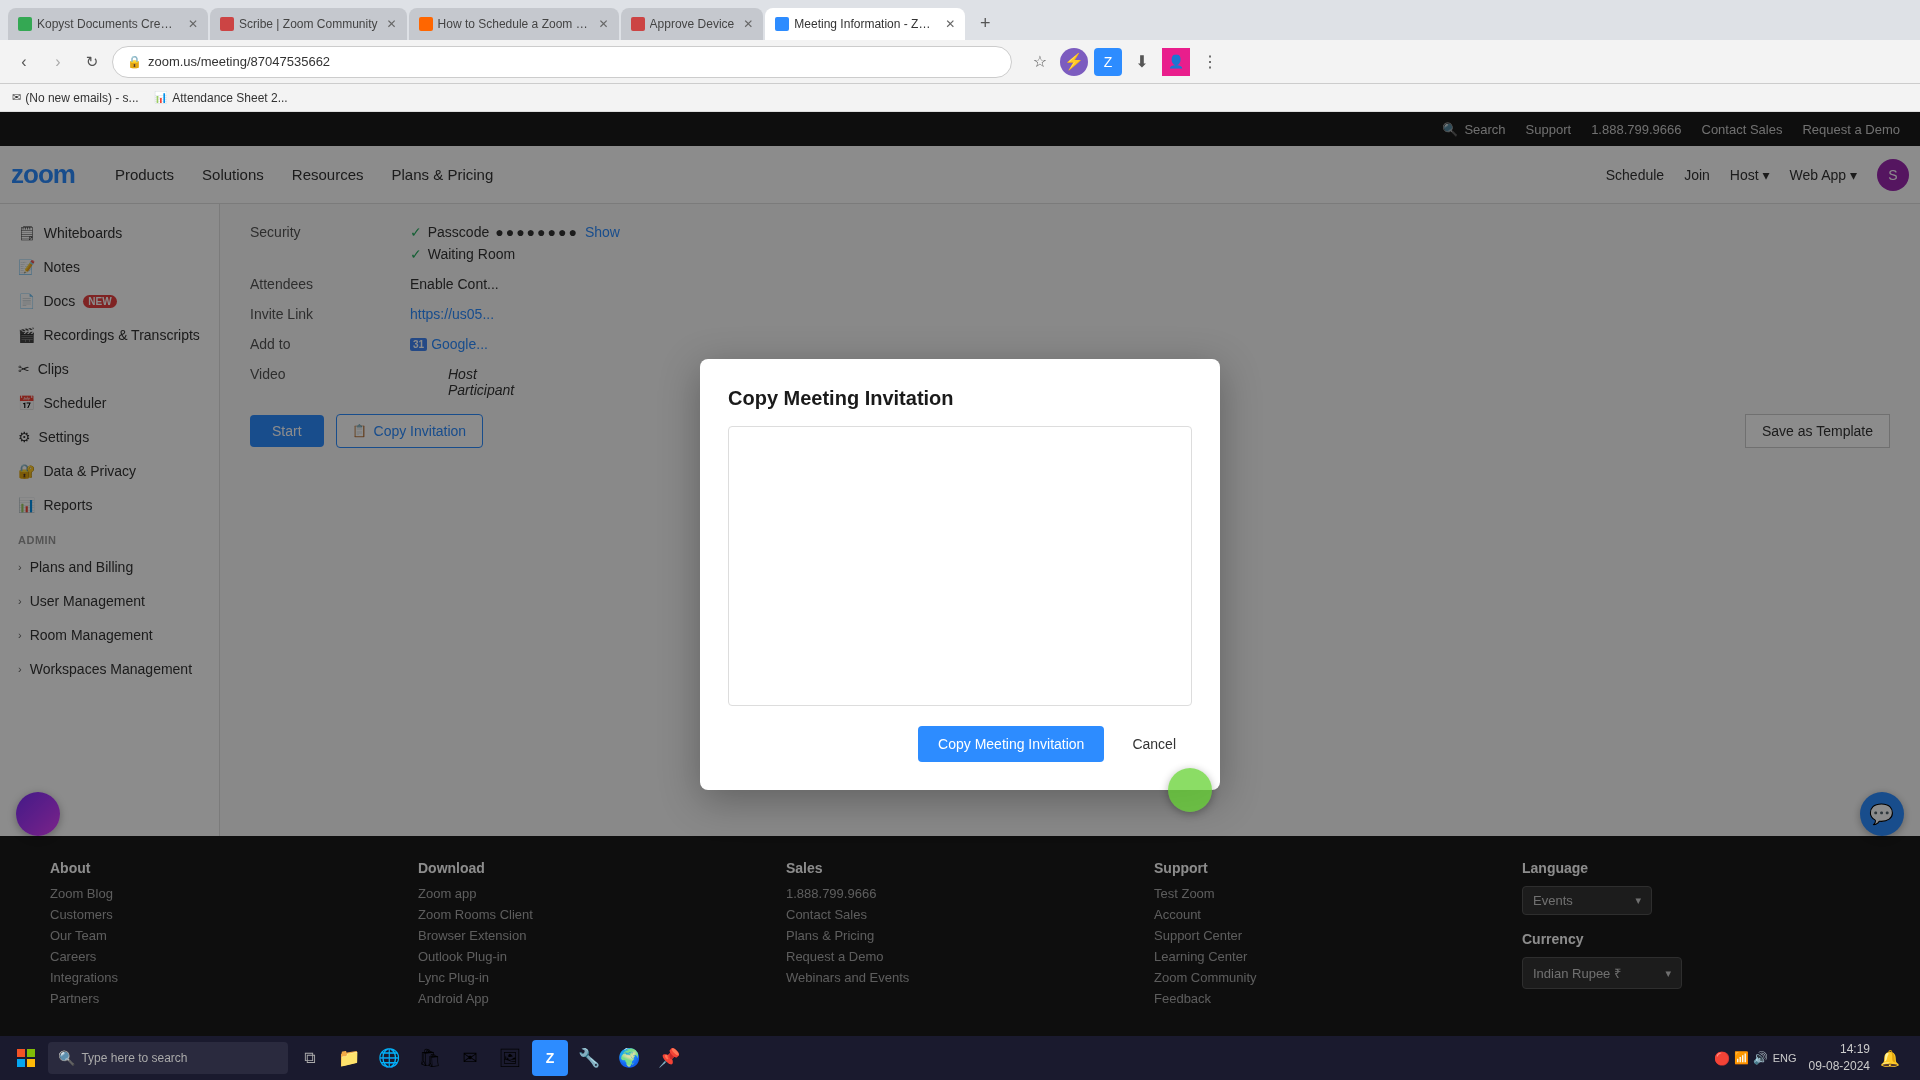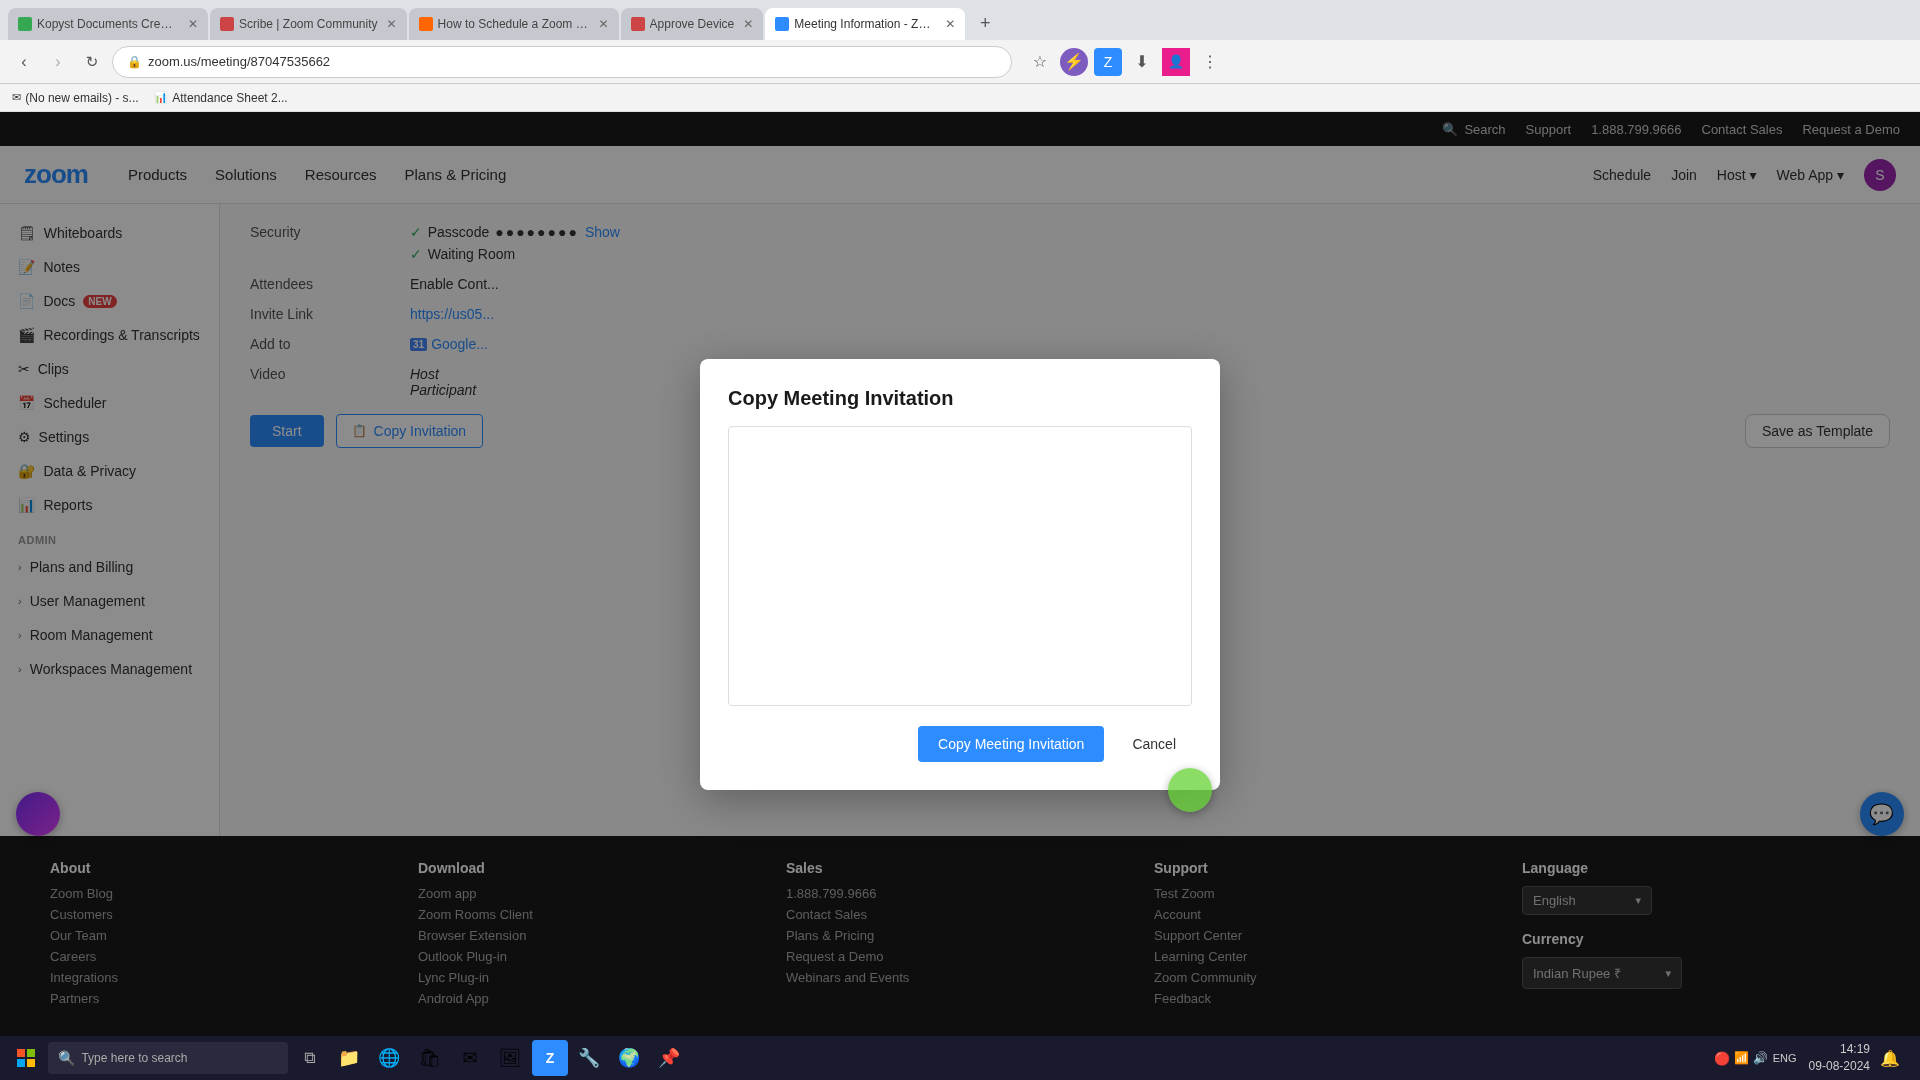--- a/index.html
+++ b/index.html
@@ -77,21 +77,21 @@
       <div style="display: flex; align-items: center; gap: 6px; cursor: pointer;">
         <span style="font-size: 13px;">🔍</span>
         <span>Search</span>
       </div>
       <span style="cursor: pointer;">Support</span>
       <span>1.888.799.9666</span>
       <span style="cursor: pointer;">Contact Sales</span>
       <span style="cursor: pointer;">Request a Demo</span>
     </div>
 
-    <div style="background: #fff; border-bottom: 1px solid #e0e0e0; display: flex; align-items: center; padding: 0 24px; height: 58px;">
+    <div style="background: #fff; border-bottom: 1px solid #e0e0e0; display: flex; align-items: center; padding: 0 11px; height: 58px;">
       <div style="color: #2d8cff; font-size: 26px; font-weight: 700; margin-right: 40px; letter-spacing: -1px; cursor: pointer;">zoom</div>
       <div style="display: flex; gap: 28px; flex: 1;">
         <span style="font-size: 15px; color: #333; cursor: pointer;">Products</span>
         <span style="font-size: 15px; color: #333; cursor: pointer;">Solutions</span>
         <span style="font-size: 15px; color: #333; cursor: pointer;">Resources</span>
         <span style="font-size: 15px; color: #333; cursor: pointer;">Plans &amp; Pricing</span>
       </div>
       <div style="display: flex; gap: 20px; align-items: center;">
         <span style="font-size: 14px; color: #333; cursor: pointer;">Schedule</span>
         <span style="font-size: 14px; color: #333; cursor: pointer;">Join</span>
@@ -191,36 +191,36 @@
         </div>
 
         <div style="display: flex; margin-bottom: 14px; align-items: flex-end;">
           <div style="width: 160px; font-size: 14px; color: #555; flex-shrink: 0;">Add to</div>
           <div style="font-size: 14px; color: #2d8cff; cursor: pointer; display: flex; align-items: center; gap: 4px;">
             <span style="background: #4285f4; color: #fff; font-size: 10px; padding: 1px 3px; border-radius: 2px; font-weight: 700;">31</span>
             <span>Google...</span>
           </div>
         </div>
 
-        <div style="display: flex; margin-bottom: 14px; align-items: flex-start;">
+        <div style="display: flex; margin-bottom: 14px; align-items: flex-start; gap: 38px;">
           <div style="width: 160px; font-size: 14px; color: #555; flex-shrink: 0;">Video</div>
           <div style="font-size: 14px; color: #333; font-style: italic;">
             <div>Host</div>
             <div>Participant</div>
           </div>
         </div>
 
 
         <div style="display: flex; gap: 12px; align-items: center; margin-top: 16px;">
           <button style="background: #2d8cff; color: #fff; border: none; border-radius: 4px; padding: 8px 22px; font-size: 14px; cursor: pointer; font-weight: 500;">Start</button>
           <button style="background: #fff; color: #2d8cff; border: 1px solid #2d8cff; border-radius: 4px; padding: 8px 16px; font-size: 14px; cursor: pointer; display: flex; align-items: center; gap: 6px;">
             <span style="font-size: 12px;">📋</span>
             <span>Copy Invitation</span>
           </button>
-          <button style="background: #fff; color: #333; border: 1px solid #ccc; border-radius: 8px; padding: 8px 16px; font-size: 14px; cursor: pointer; margin-left: auto;">Save as Template</button>
+          <button style="background: #fff; color: #333; border: 1px solid #ccc; border-radius: 0; padding: 8px 16px; font-size: 14px; cursor: pointer; margin-left: auto;">Save as Template</button>
         </div>
       </div>
     </div>
 
     <div style="background: #1a1a1a; color: #ccc; padding: 24px 50px; flex-shrink: 0;">
       <div style="display: grid; grid-template-columns: repeat(5, 1fr); gap: 20px;">
 
         <div>
           <div style="font-size: 14px; font-weight: 600; color: #fff; margin-bottom: 10px;">About</div>
           <a style="font-size: 13px; color: #aaa; cursor: pointer; display: block; margin-bottom: 6px; text-decoration: none;">Zoom Blog</a>
@@ -256,21 +256,21 @@
           <a style="font-size: 13px; color: #aaa; cursor: pointer; display: block; margin-bottom: 6px; text-decoration: none;">Account</a>
           <a style="font-size: 13px; color: #aaa; cursor: pointer; display: block; margin-bottom: 6px; text-decoration: none;">Support Center</a>
           <a style="font-size: 13px; color: #aaa; cursor: pointer; display: block; margin-bottom: 6px; text-decoration: none;">Learning Center</a>
           <a style="font-size: 13px; color: #aaa; cursor: pointer; display: block; margin-bottom: 6px; text-decoration: none;">Zoom Community</a>
           <a style="font-size: 13px; color: #aaa; cursor: pointer; display: block; margin-bottom: 6px; text-decoration: none;">Feedback</a>
         </div>
 
         <div>
           <div style="font-size: 14px; font-weight: 600; color: #fff; margin-bottom: 10px;">Language</div>
           <div style="background: #333; color: #ccc; border: 1px solid #555; border-radius: 4px; padding: 6px 10px; font-size: 13px; display: flex; align-items: center; gap: 6px; cursor: pointer; width: 130px; margin-bottom: 16px;">
-            <span>English</span>
+            <span>Events</span>
             <span style="margin-left: auto; font-size: 11px;">▾</span>
           </div>
           <div style="font-size: 14px; font-weight: 600; color: #fff; margin-bottom: 10px;">Currency</div>
           <div style="background: #333; color: #ccc; border: 1px solid #555; border-radius: 4px; padding: 6px 10px; font-size: 13px; display: flex; align-items: center; gap: 6px; cursor: pointer; width: 160px;">
             <span>Indian Rupee ₹</span>
             <span style="margin-left: auto; font-size: 11px;">▾</span>
           </div>
         </div>
       </div>
     </div>

